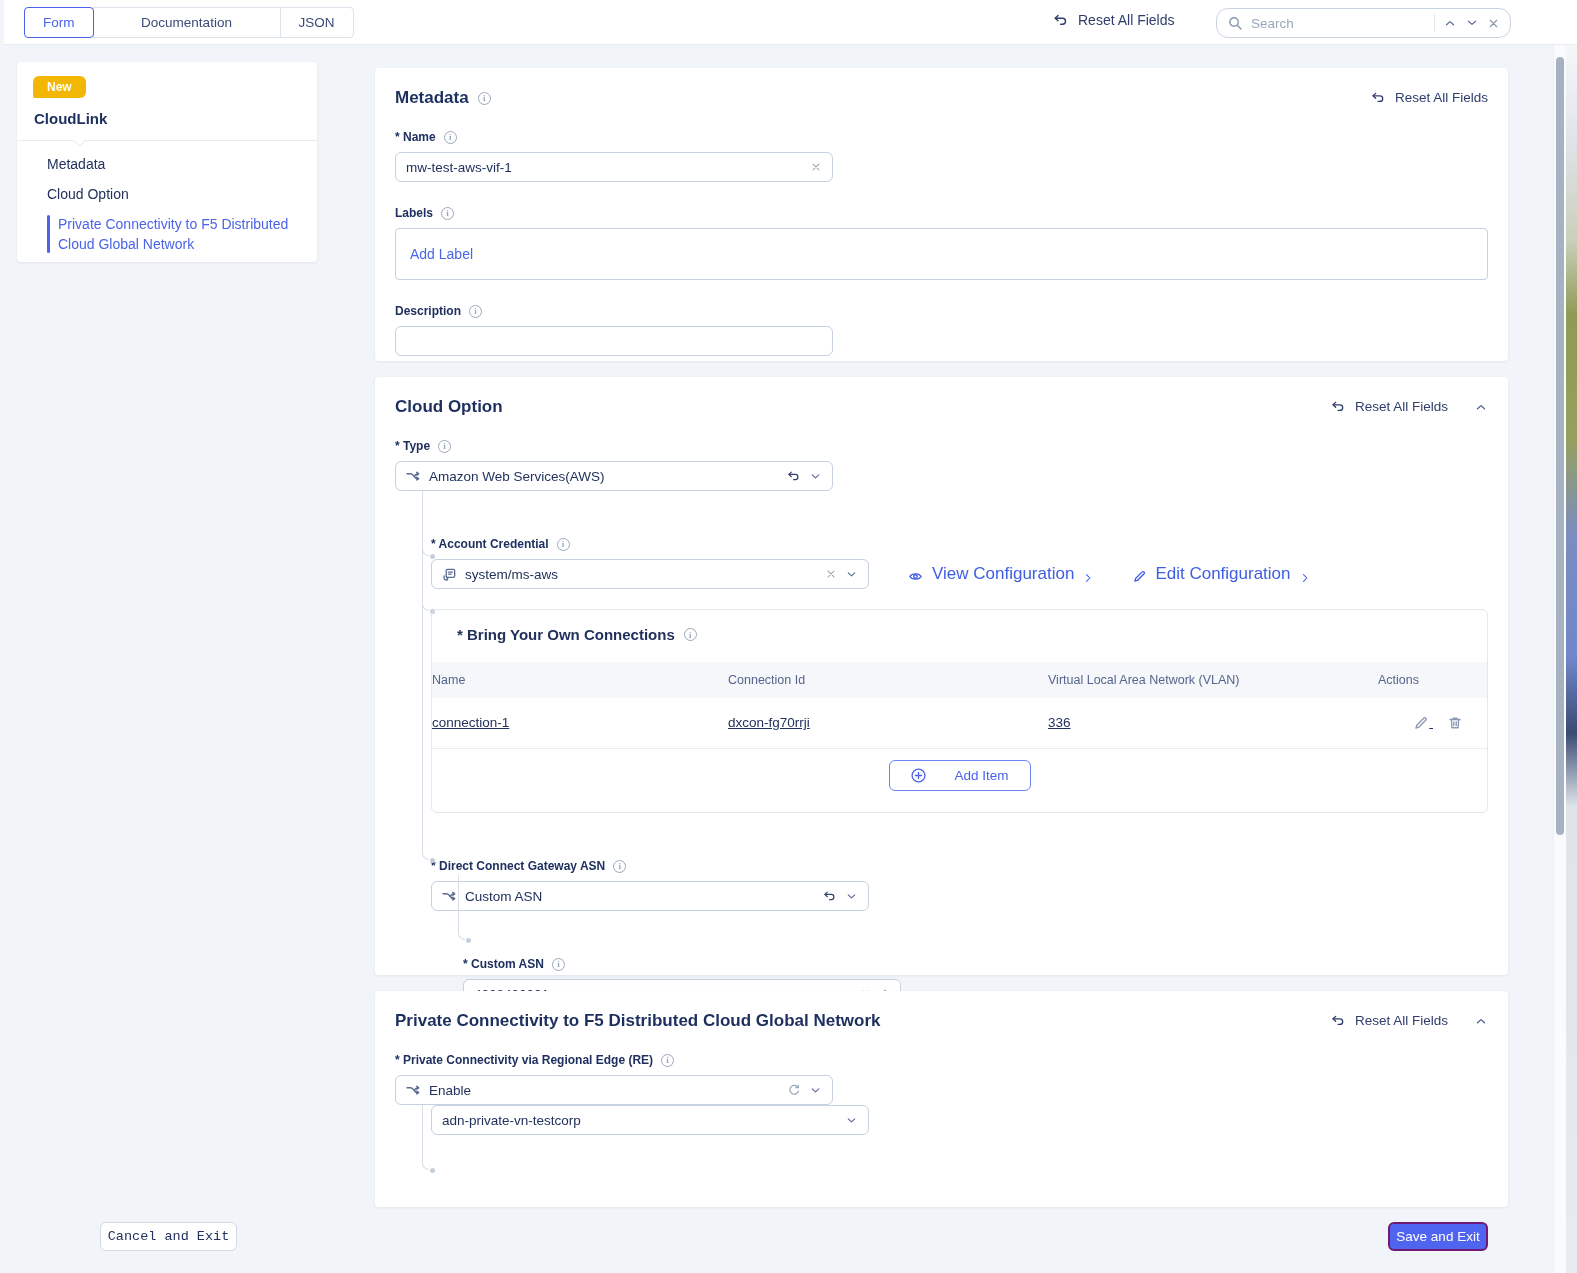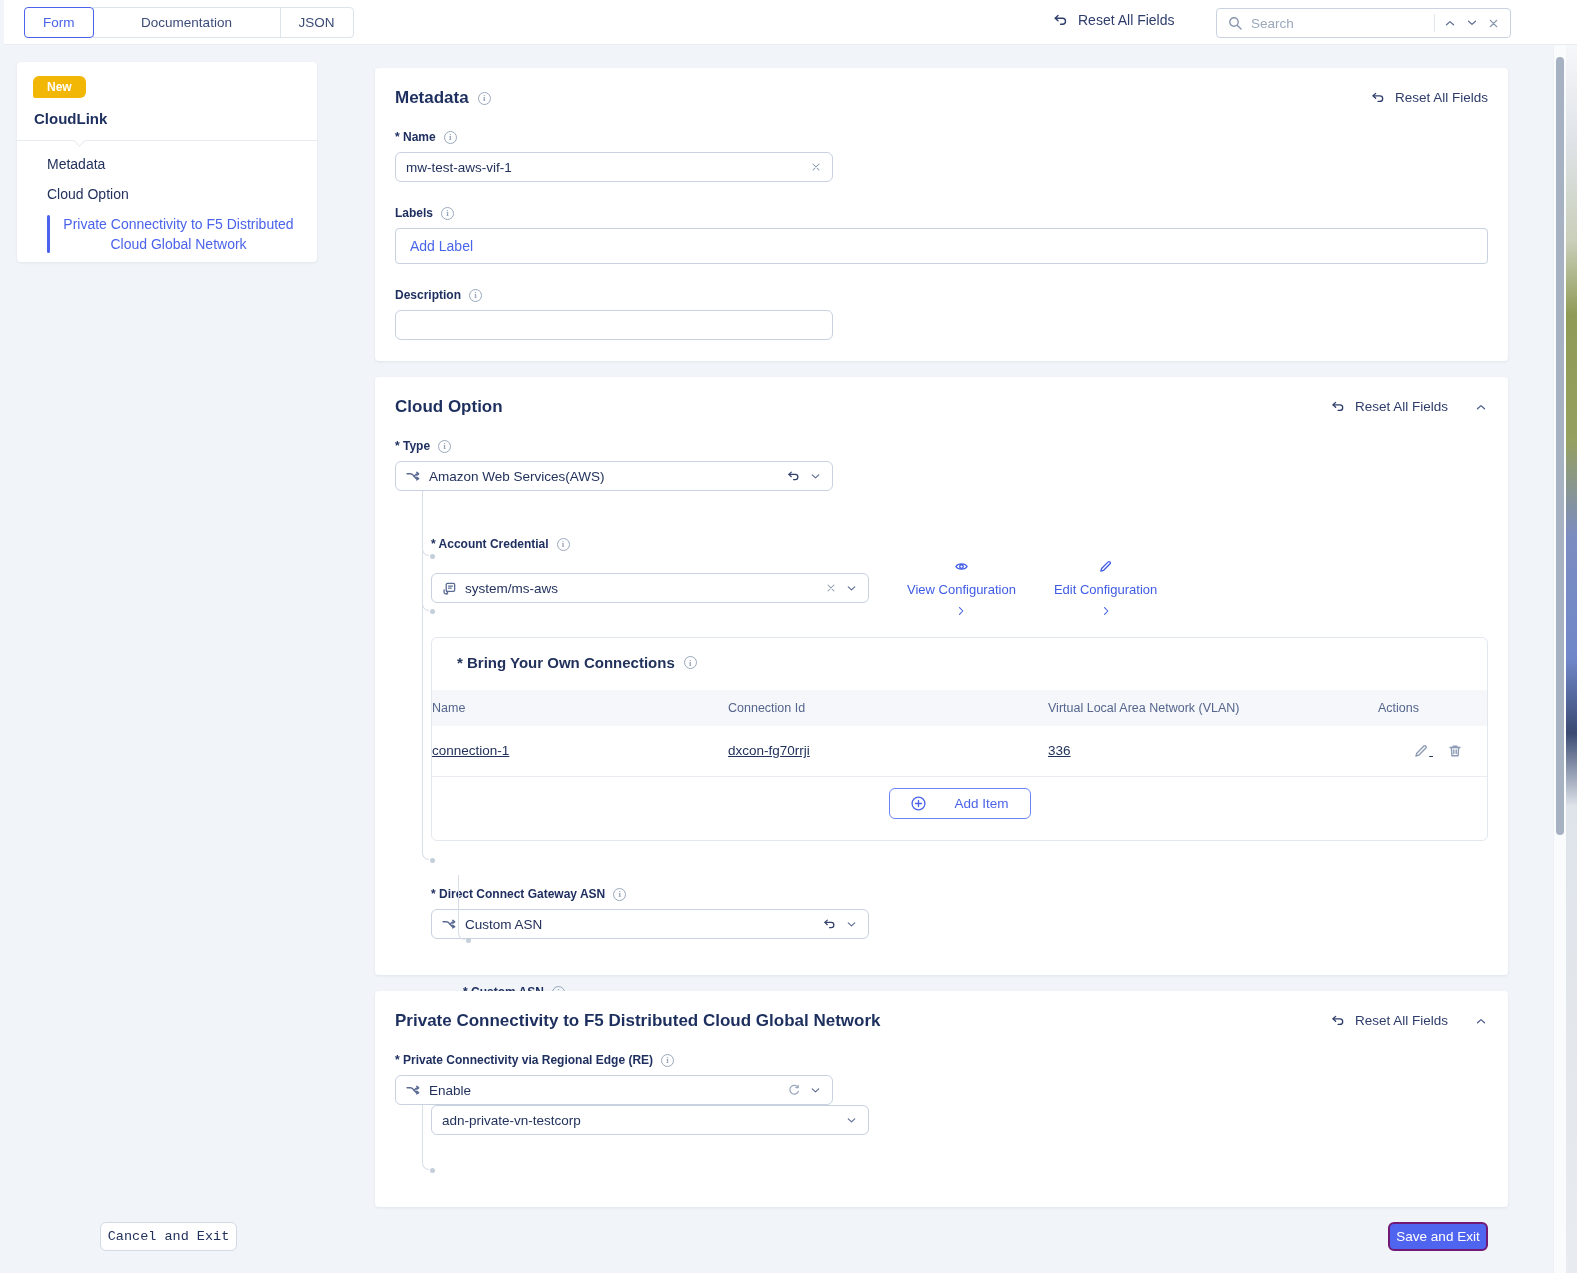--- a/index.html
+++ b/index.html
@@ -15,35 +15,35 @@
   
   .topbar { position:absolute; left:4px; top:0; width:1577px; height:45px; background:#fff; border-bottom:1px solid #e8ecf1; z-index:5; }
   .tabs { position:absolute; left:20px; top:7px; display:flex; height:31px; }
   .tab { display:flex; align-items:center; justify-content:center; padding:0 18px; font-size:13.5px; color:#3c4c78; background:#fff; border:1px solid #dde3ea; margin-left:-1px; }
   .tab:first-child { margin-left:0; border-radius:4px; }
   .tab.active { border:1px solid #4a63ea; color:#4a63ea; z-index:2; }
   .tab:nth-child(2){ width:188px; }
   .tab:last-child { border-radius:0 4px 4px 0; }
   .reset-inline { display:inline-flex; align-items:center; gap:9px; font-size:14px; color:#2e3d6b; cursor:pointer; }
   .topbar .reset-inline { position:absolute; left:1048px; top:12px; }
-  .searchbox { position:absolute; left:1212px; top:8px; width:295px; height:30px; border:1px solid #c9d3e0; border-radius:4px; background:#fff; display:flex; align-items:center; padding:0 10px; gap:8px; }
+  .searchbox { position:absolute; left:1212px; top:8px; width:295px; height:30px; border:1px solid #c9d3e0; border-radius:12px; background:#fff; display:flex; align-items:center; padding:0 10px; gap:8px; }
   .searchbox input { border:none; outline:none; flex:1; font-size:13.5px; color:#22325c; font-family:"Liberation Sans",sans-serif; min-width:0; background:transparent; }
   .searchbox input::placeholder { color:#9aa8bc; }
   .search-divider { width:1px; height:18px; background:#e3e8ee; }
   .icon-btn { color:#5b6b93; cursor:pointer; display:flex; align-items:center; }
   .icon-btn.muted { color:#8796ad; }
 
   
   .scroll-track { position:absolute; left:1553px; top:45px; width:13px; height:1228px; background:#fafbfc; border-left:1px solid #edf0f4; }
   .scroll-thumb { position:absolute; left:2px; top:12px; width:8px; height:778px; background:#a6b1c2; border-radius:4px; }
   .edge-sliver { position:absolute; left:1566px; top:45px; width:11px; height:1228px;
     background:linear-gradient(180deg,#f6f7f9 0%,#dfe3e8 8%,#c9cfb9 16%,#8f9a55 22%,#96a05e 32%,#7b8cc0 40%,#6f87c9 50%,#3a4a72 56%,#dfe4ea 62%,#e8ebef 100%); }
 
   
-  .sidebar { position:absolute; left:17px; top:62px; width:300px; height:200px; background:#fff; border-radius:4px; box-shadow:0 1px 3px rgba(40,60,100,.08);text-align:center; }
+  .sidebar { position:absolute; left:17px; top:62px; width:300px; height:200px; background:#fff; border-radius:4px; box-shadow:0 1px 3px rgba(40,60,100,.08); }
   .badge-new { position:absolute; left:16px; top:14px; background:#f2b705; color:#fff; font-size:12px; font-weight:bold; padding:4px 14px; border-radius:6px 6px 6px 2px; }
   .sb-title { position:absolute; left:17px; top:48px; font-size:15px; font-weight:bold; color:#1d2f5e; }
   .sb-divider { position:absolute; left:0; top:78px; width:300px; height:1px; background:#e7ebf0; }
   .sb-notch { position:absolute; left:58px; top:74px; width:9px; height:9px; background:#fff; border-right:1px solid #e7ebf0; border-bottom:1px solid #e7ebf0; transform:rotate(45deg); }
   .sb-item { position:absolute; left:30px; font-size:14px; color:#22325c; cursor:pointer; line-height:20px; }
   .sb-item.active { color:#4a63ea; width:252px; padding-left:11px; }
   .sb-item.active .bar { position:absolute; left:0; top:1px; bottom:1px; width:3px; background:#4a63ea; border-radius:2px; }
 
   
   .card { position:absolute; left:375px; width:1133px; background:#fff; border-radius:4px; box-shadow:0 1px 3px rgba(40,60,100,.08); padding:20px; }
@@ -57,30 +57,30 @@
 
   .field-label { font-size:12px; font-weight:bold; color:#1f3060; height:18px; display:flex; align-items:center; gap:8px; margin-bottom:6px; }
   .info { width:13px; height:13px; border:1px solid #9aa8bc; border-radius:50%; color:#9aa8bc; display:inline-flex; align-items:center; justify-content:center; font-size:9px; font-family:"Liberation Serif",serif; cursor:pointer; flex-shrink:0; }
   .info::after { content:'i'; }
 
   .ctl { height:30px; border:1px solid #c7d1df; border-radius:6px; background:#fff; display:flex; align-items:center; padding:0 10px; font-size:13.5px; color:#22325c; gap:8px; }
   .ctl .grow { flex:1; min-width:0; }
   .ctl input { border:none; outline:none; font-size:13.5px; color:#22325c; font-family:"Liberation Sans",sans-serif; width:100%; background:transparent; }
   .w438 { width:438px; }
   .gap-block { margin-top:22px; }
-  .labels-box { height:36px; border:1px solid #c7d1df; border-radius:4px; display:flex; align-items:center; padding:4px 14px; }
+  .labels-box { height:52px; border:1px solid #c7d1df; border-radius:4px; display:flex; align-items:center; padding:4px 14px; }
   .add-label { color:#4a66e8; font-size:14px; cursor:pointer; }
 
   .nest1 { margin-left:36px; }
   .nest2 { margin-left:32px; }
   .mt26 { margin-top:44px; }
   .mt20 { margin-top:20px; }
 
   .row-flex { display:flex; align-items:center; }
-  .cfg-link { display:inline-flex; align-items:center; gap:8px; color:#3f5ce5; font-size:13px; cursor:pointer; margin-left:38px;flex-direction:column; }
+  .cfg-link { display:inline-flex; align-items:flex-end; gap:8px; color:#3f5ce5; font-size:17px; cursor:pointer; margin-left:38px; }
 
   
   .trunk { position:absolute; width:1px; background:#d8dee8; }
   .elbow { position:absolute; width:7px; height:9px; border-left:1px solid #d8dee8; border-bottom:1px solid #d8dee8; border-bottom-left-radius:7px; }
   .cdot { position:absolute; width:5px; height:5px; border-radius:50%; background:#c5cedb; }
 
   
   .panel { border:1px solid #e3e8ef; border-radius:6px; height:204px; position:relative; overflow:hidden; }
   .panel-title { position:absolute; left:25px; top:16px; font-size:15px; font-weight:bold; color:#22325c; display:flex; align-items:center; gap:9px; }
   .byoc-table { position:absolute; left:0; top:52px; width:100%; border-collapse:collapse; table-layout:fixed; }

